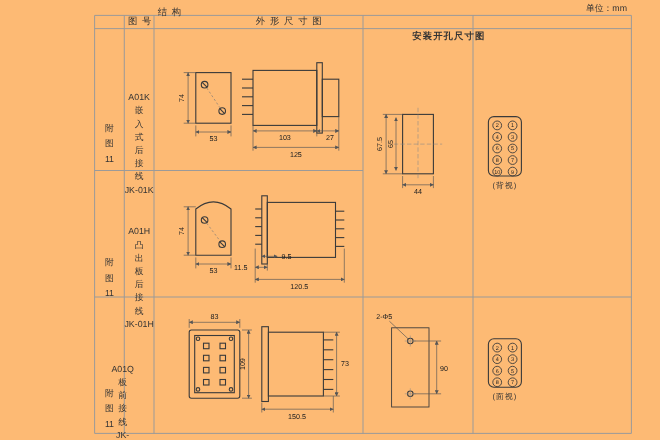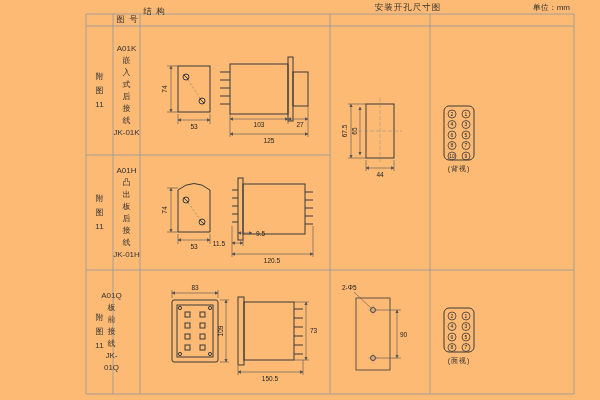--- a/index.html
+++ b/index.html
@@ -1,21 +1,21 @@
 <!DOCTYPE html>
 <html><head>
 <meta charset="utf-8">
 <style>
   html,body{margin:0;padding:0;background:#fff;}
   #page{position:relative;width:600px;height:400px;background:#fdba74;
         font-family:"Liberation Sans","DejaVu Sans",sans-serif;color:#2b2b2b;overflow:hidden;}
   .abs{position:absolute;}
   .hdr{font-size:8.5px;color:#333;display:flex;align-items:center;justify-content:center;letter-spacing:1px;padding-left:28px;}
   .cellv{font-size:8px;color:#333;display:flex;align-items:center;justify-content:center;
-         text-align:center;white-space:pre-line;line-height:12px;}
+         text-align:center;white-space:pre-line;line-height:12px;margin-top:40px;}
   .figv{line-height:14px;}
   .cap{font-size:7px;color:#333;text-align:center;letter-spacing:1px;}
   .unit{font-size:8px;color:#333;text-align:right;}
   svg{position:absolute;left:0;top:0;}
   svg text{font-family:"Liberation Sans","DejaVu Sans",sans-serif;font-size:6.5px;fill:#222;}
   svg .num{font-size:5px;}
 </style>
 </head>
 <body>
 
@@ -261,21 +261,22 @@
       <text class="num" x="466" y="338.8">5</text>
       <text class="num" x="452" y="349.3">8</text>
       <text class="num" x="466" y="349.3">7</text>
     </g>
   </svg>
 
   <div class="abs unit" style="left:470px;top:2px;width:100px;">单位：mm</div>
 
   <div class="abs hdr" style="left:86px;top:14px;width:27px;height:12px;">图 号</div>
   <div class="abs hdr" style="left:113px;top:6px;width:27px;height:12px;">结 构</div>
-  <div class="abs hdr" style="left:330px;top:2px;width:100px;height:12px;">安装开孔尺寸图</div>
+  <div class="abs hdr" style="left:140px;top:14px;width:190px;height:12px;">外 形 尺 寸 图</div>
+  <div class="abs hdr" style="left:330px;top:27px;width:100px;height:12px;font-weight:bold;">安装开孔尺寸图</div>
 
   <div class="abs cellv figv" style="left:86px;top:26px;width:27px;height:129px;">附
 图
 11</div>
   <div class="abs cellv" style="left:113px;top:26px;width:27px;height:129px;">A01K
 嵌
 入
 式
 后
 接

